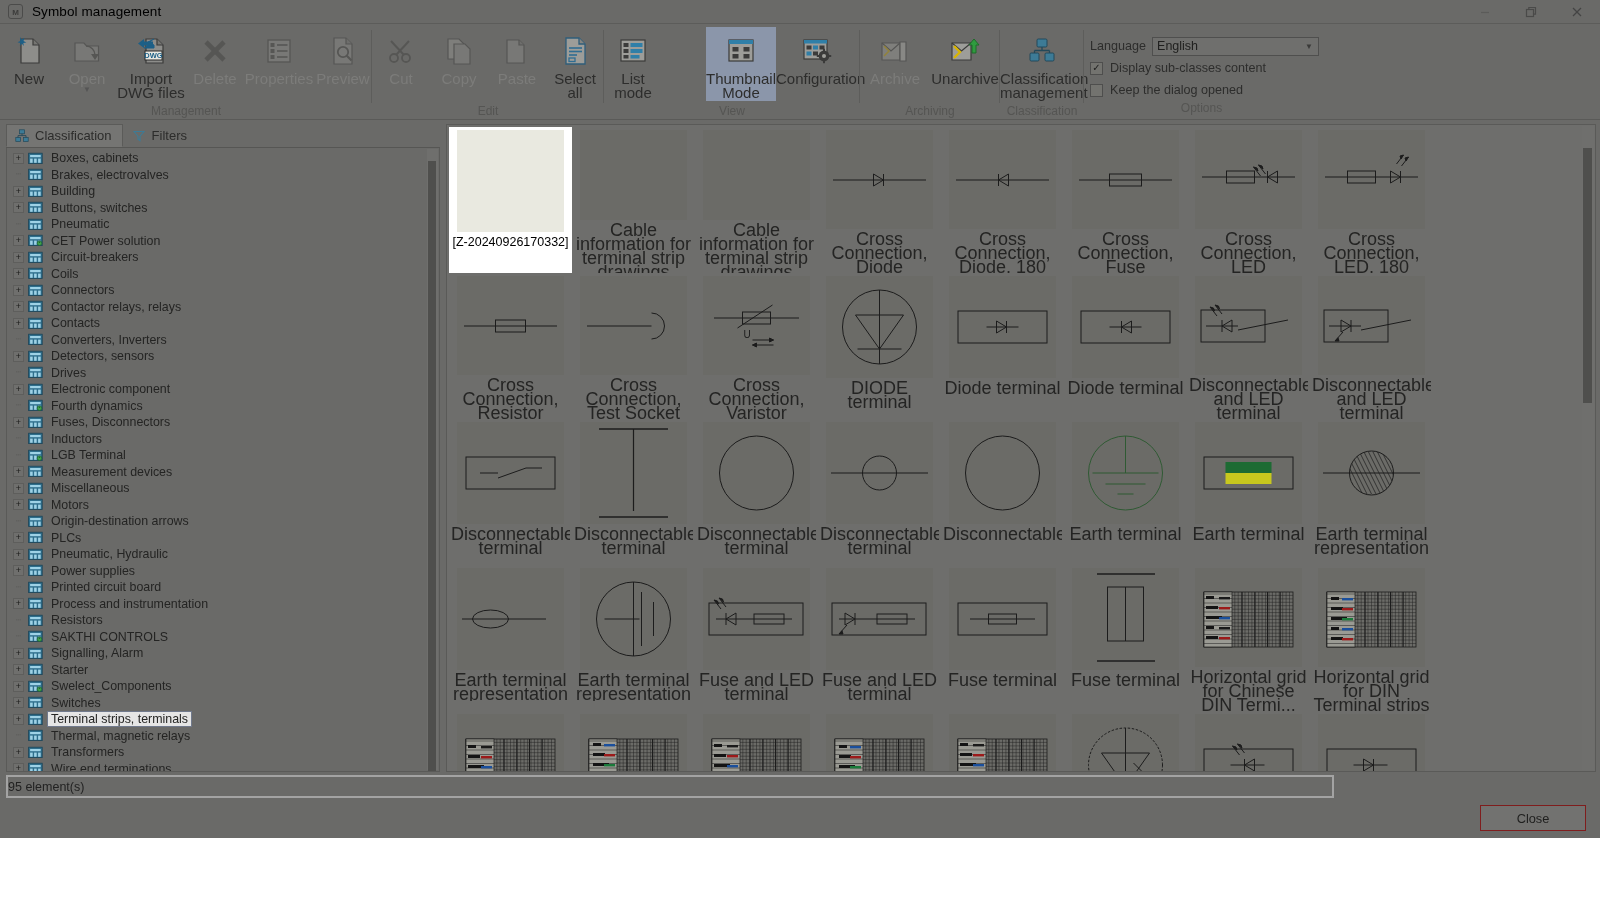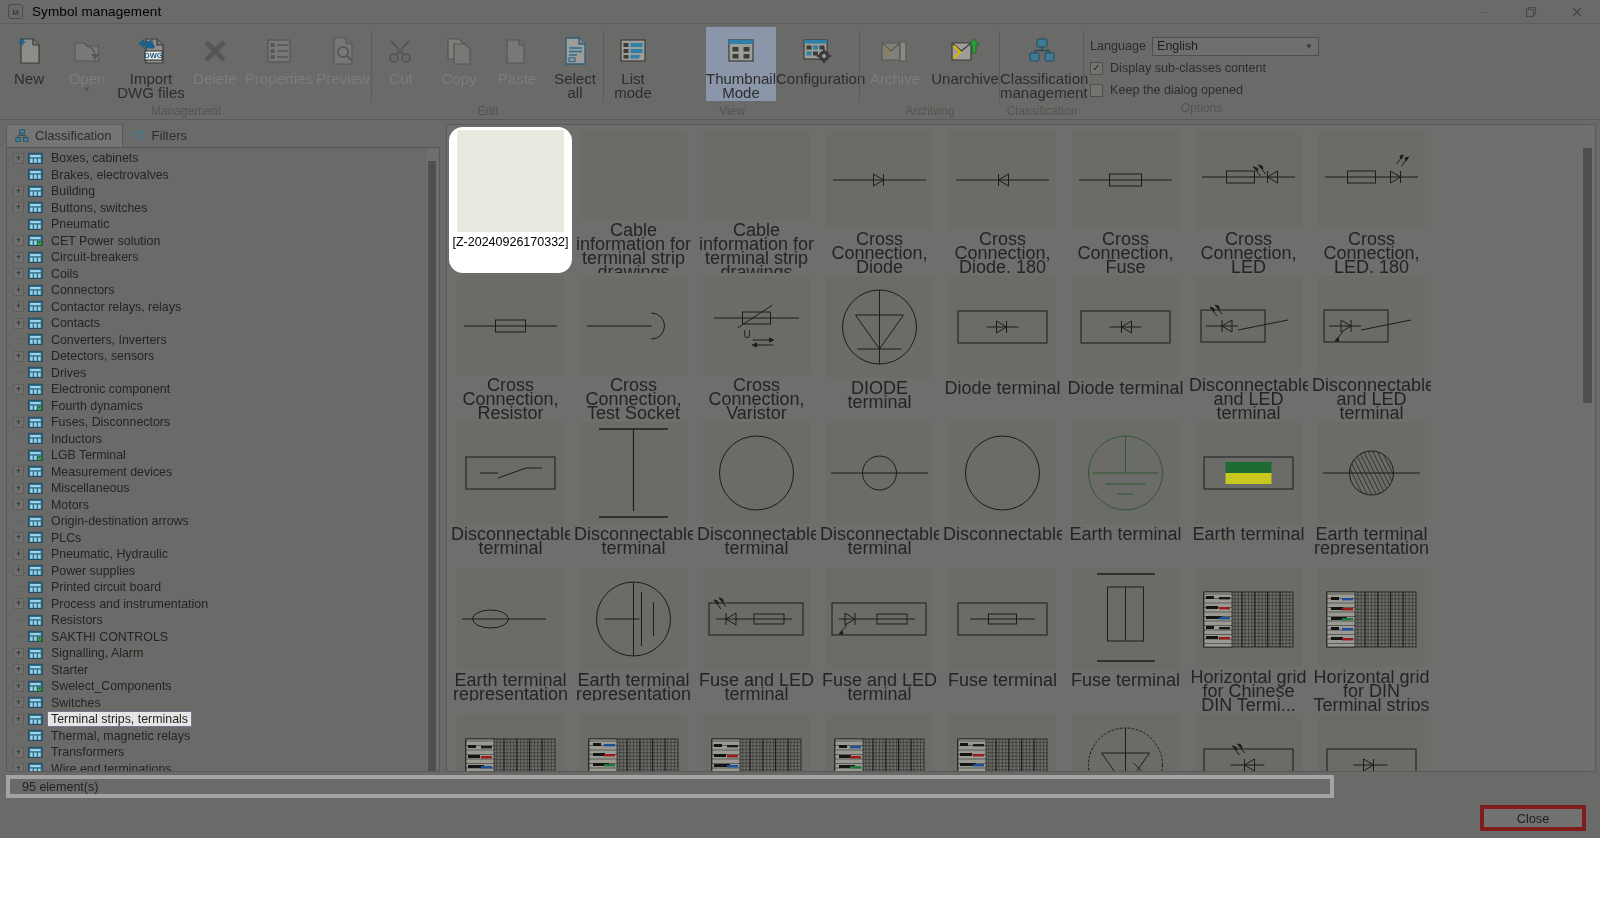--- a/index.html
+++ b/index.html
@@ -179,34 +179,34 @@
     width: 107px; height: 102px;
     background: #6b6b67;
     display: flex; align-items: center; justify-content: center;
     overflow: hidden;
   }
   .cell .cap {
     width: 119px; text-align: center;
     font-size: 18px; line-height: 14px; color: #242423;
     margin-top: 3px; overflow: hidden;
   }
-  .cell.sel { background: #ffffff; border-radius: 14px; }
+  .cell.sel { background: #ffffff; }
   .cell.sel .thumb { background: #e9e9e0; }
   .cell.sel .cap { color: #000; font-size: 12.5px; }
 
   
   .statusrow { flex: 0 0 26px; display: flex; align-items: stretch; padding: 3px 6px 0 6px; }
   .statusbox {
-    flex: 1; border: 4px solid #a3a3a3; background: #6a6a68;
-    display: flex; align-items: center; padding-left: 12px;
+    flex: 1; border: 2px solid #a3a3a3; background: #6a6a68;
+    display: flex; align-items: center; padding-left: 0;
     font-size: 12.5px; color: #222;
   }
   .footer { flex: 0 0 40px; display: flex; align-items: center; justify-content: flex-end; padding-right: 14px; }
   .btn-close {
-    width: 106px; height: 26px; border: 4px solid #7f1d1d;
+    width: 106px; height: 26px; border: 1px solid #7f1d1d;
     background: #727270; display: flex; align-items: center; justify-content: center;
     font-size: 12.8px; color: #1f1f1e;
   }
 
   svg { shape-rendering: geometricPrecision; }
 </style>
 </head>
 <body>
 
 <div id="app">

